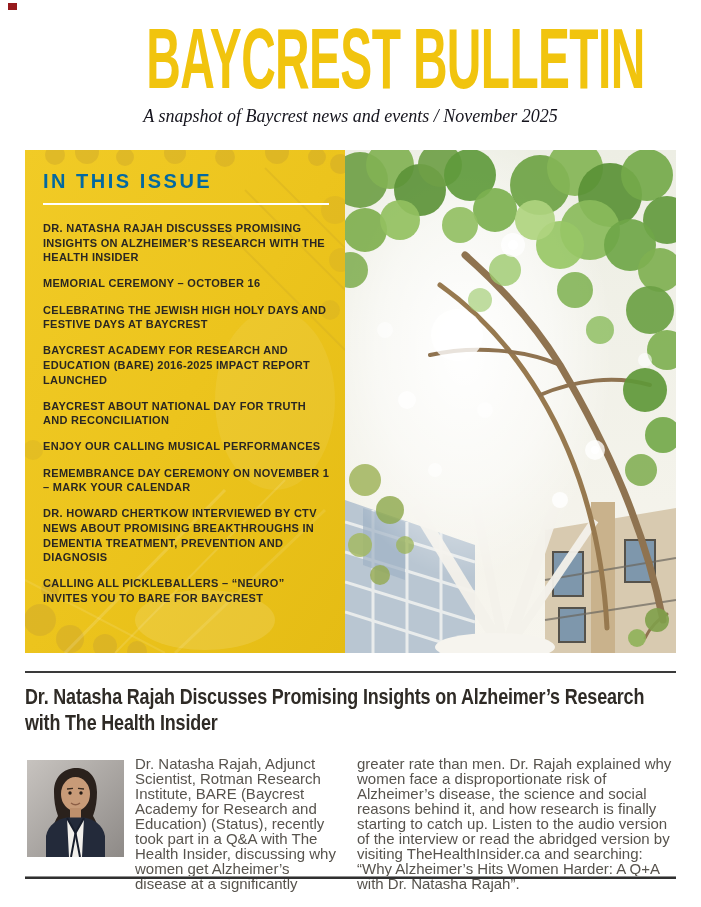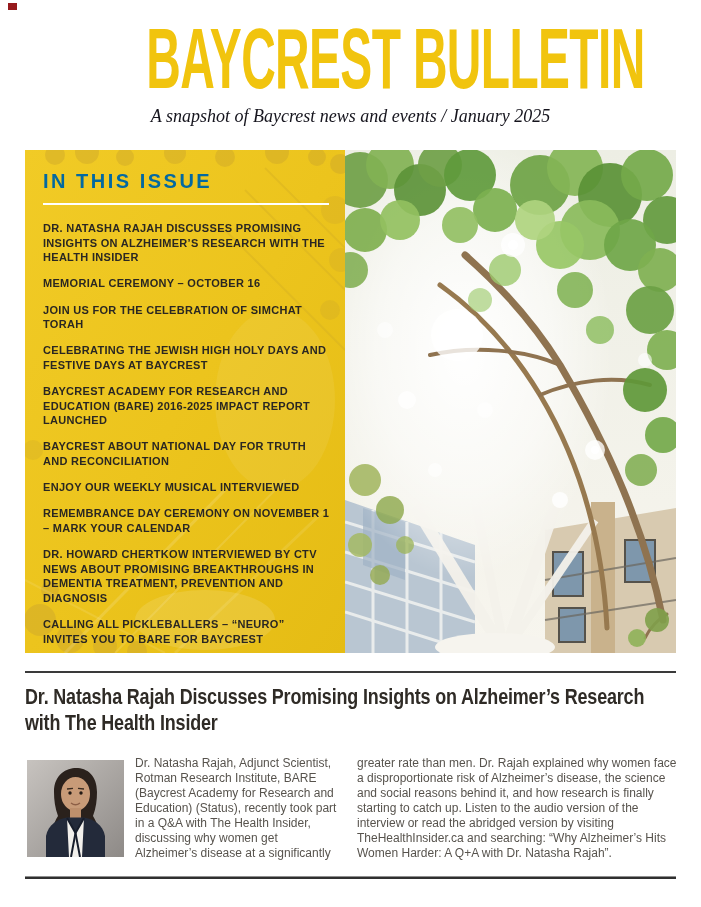--- a/index.html
+++ b/index.html
@@ -28,37 +28,37 @@
   .hero svg{display:block;width:100%;height:100%;}
 
   
   .divider{position:absolute;left:25px;top:671px;width:651px;height:2px;background:#3a3a3a;}
   .article-title{position:absolute;left:25px;top:684px;width:782px;font-size:21.5px;font-weight:700;
         color:#2f2b26;line-height:26px;letter-spacing:-0.2px;transform:scaleX(0.835);
         transform-origin:left top;margin:0;}
   .col-left{position:absolute;left:27px;top:756px;width:320px;display:flex;gap:11px;}
   .portrait{flex:0 0 97px;width:97px;height:97px;margin-top:4px;}
   .portrait svg{display:block;width:97px;height:97px;}
-  .bodytext{font-size:12px;line-height:15px;color:#57534d;}
+  .bodytext{font-size:15px;line-height:15px;color:#57534d;}
   .col-left .bodytext{width:206px;}
   .col-right{position:absolute;left:357px;top:756px;width:320px;}
   .footer-rule{position:absolute;left:25px;top:876px;width:651px;height:3px;
         background:linear-gradient(#8f8f8f 33%,#2f2f2f 33%);}
 </style>
 </head>
 <body>
 
 <div id="page">
 
   <div class="corner-mark"></div>
 
   <div class="masthead">
     <span class="big">BAYCREST BULLETIN</span>
   </div>
-  <div class="subtitle">A snapshot of Baycrest news and events / January 2025</div>
+  <div class="subtitle">A snapshot of Baycrest news and events / November 2025</div>
 
   <div class="issue-panel">
     <svg class="texture" viewBox="0 0 320 503" preserveAspectRatio="none">
       <defs>
         <linearGradient id="yg" x1="0" y1="0" x2="1" y2="1">
           <stop offset="0" stop-color="#f1cb26"></stop>
             <stop offset="0.5" stop-color="#ecc41d"></stop>
             <stop offset="1" stop-color="#e5bc14"></stop>
         </linearGradient>
       </defs>
@@ -98,25 +98,24 @@
         <path d="M0,430 L140,503" stroke-width="2" opacity="0.10"></path>
       </g>
       <ellipse cx="180" cy="470" rx="70" ry="30" fill="#ffffff" opacity="0.12"></ellipse>
       <ellipse cx="250" cy="250" rx="60" ry="90" fill="#ffffff" opacity="0.07"></ellipse>
     </svg>
     <div class="issue-inner">
       <div class="issue-heading">IN THIS ISSUE</div>
       <div class="issue-rule"></div>
       <div class="issue-item">DR. NATASHA RAJAH DISCUSSES PROMISING INSIGHTS ON ALZHEIMER’S RESEARCH WITH THE HEALTH INSIDER</div>
       <div class="issue-item">MEMORIAL CEREMONY – OCTOBER 16</div>
-      <div class="issue-item">JOIN US FOR THE CELEBRATION OF SIMCHAT TORAH</div>
       <div class="issue-item">CELEBRATING THE JEWISH HIGH HOLY DAYS AND FESTIVE DAYS AT BAYCREST</div>
       <div class="issue-item">BAYCREST ACADEMY FOR RESEARCH AND EDUCATION (BARE) 2016-2025 IMPACT REPORT LAUNCHED</div>
       <div class="issue-item">BAYCREST ABOUT NATIONAL DAY FOR TRUTH AND RECONCILIATION</div>
-      <div class="issue-item">ENJOY OUR WEEKLY MUSICAL INTERVIEWED</div>
+      <div class="issue-item">ENJOY OUR CALLING MUSICAL PERFORMANCES</div>
       <div class="issue-item">REMEMBRANCE DAY CEREMONY ON NOVEMBER 1 – MARK YOUR CALENDAR</div>
       <div class="issue-item">DR. HOWARD CHERTKOW INTERVIEWED BY CTV NEWS ABOUT PROMISING BREAKTHROUGHS IN DEMENTIA TREATMENT, PREVENTION AND DIAGNOSIS</div>
       <div class="issue-item">CALLING ALL PICKLEBALLERS – “NEURO” INVITES YOU TO BARE FOR BAYCREST</div>
     </div>
   </div>
 
   <div class="hero">
     <svg viewBox="0 0 331 503" preserveAspectRatio="none">
       <defs>
         <linearGradient id="sky" x1="0" y1="0" x2="0" y2="1">

